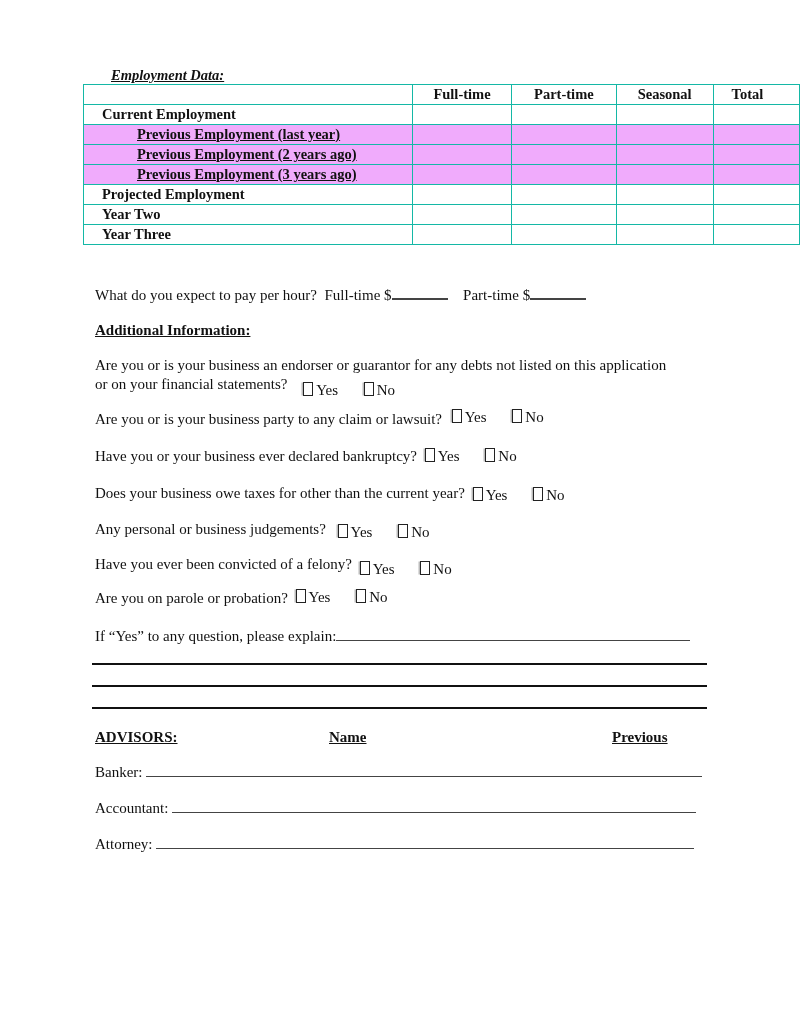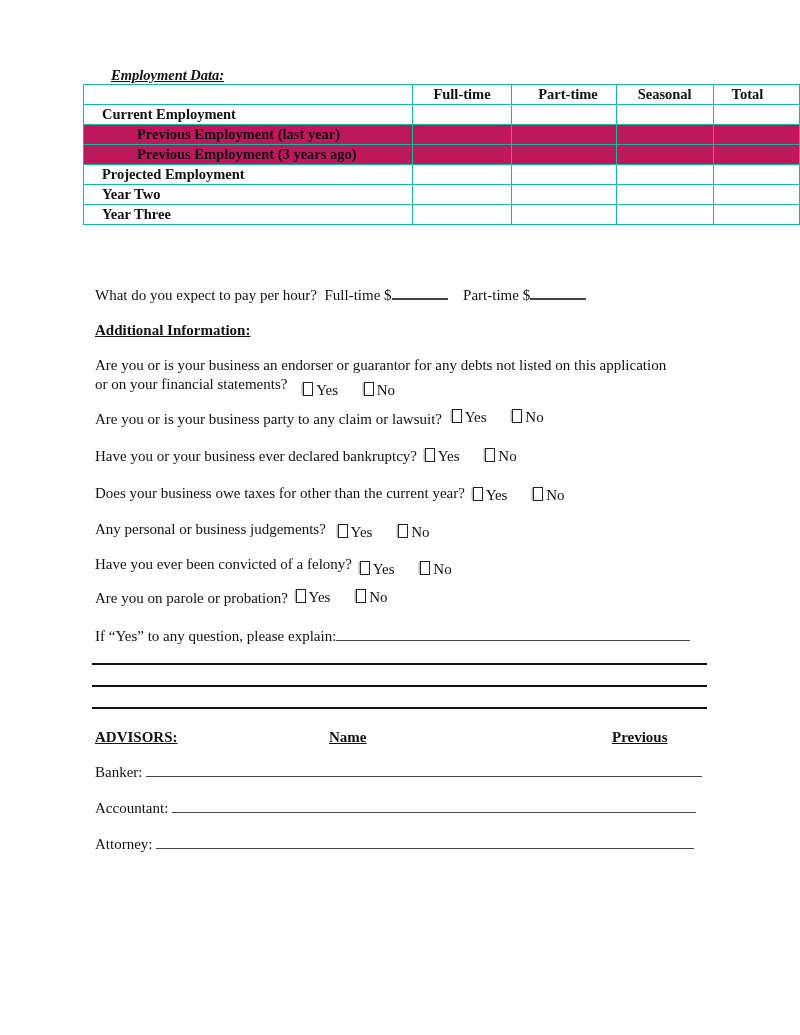--- a/index.html
+++ b/index.html
@@ -4,25 +4,25 @@
 <style>
   html, body { margin:0; padding:0; background:#fff; }
   body { width:800px; height:1035px; position:relative; overflow:hidden;
          font-family:"Liberation Serif", serif; color:#111; font-size:15px; }
   .abs { position:absolute; white-space:nowrap; }
   .bold { font-weight:bold; }
   .ul { text-decoration:underline; }
   table.emp { position:absolute; left:83px; top:84px; border-collapse:collapse;
               font-family:"Liberation Serif", serif; font-size:14.5px; font-weight:bold; }
   table.emp td { border:1px solid #14b8a6; height:19px; padding:0 18px; line-height:19px; }
-  table.emp tr.shade td { background:#be185d; }
+  table.emp tr.shade td { background:#f0abfc;text-decoration:underline; }
   table.emp td.lbl { width:298px;margin-top:12px; }
   table.emp td.indent { padding-left:53px; width:251px; }
   table.emp td.c1 { width:63px; text-align:center; }
-  table.emp td.c2 { width:69px; text-align:right; }
+  table.emp td.c2 { width:69px; text-align:center; }
   table.emp td.c3 { width:60px; text-align:center;margin-top:12px; }
   table.emp td.c4 { width:50px; text-align:left; }
   .cb { display:inline-block; width:8px; height:12px; border:1.5px solid #222;
         box-shadow:-2px 0 0 -0.5px #bbb; vertical-align:-1px; margin-right:3px; margin-left:2px; }
   .opt { display:inline-block; }
   .rule { position:absolute; left:92px; width:615px; height:2px; background:#111; }
   .blank { display:inline-block; border-bottom:1px solid #444; vertical-align:baseline; height:12px; }
   .blank.bold { border-bottom-width:2px; }
 </style>
 </head>
@@ -41,20 +41,27 @@
   </tr>
   <tr>
     <td class="lbl">Current Employment</td>
     <td class="c1"></td>
     <td class="c2"></td>
     <td class="c3"></td>
     <td class="c4"></td>
   </tr>
   <tr class="shade">
     <td class="indent">Previous Employment (last year)</td>
+    <td class="c1"></td>
+    <td class="c2"></td>
+    <td class="c3"></td>
+    <td class="c4"></td>
+  </tr>
+  <tr class="shade">
+    <td class="indent">Previous Employment (2 years ago)</td>
     <td class="c1"></td>
     <td class="c2"></td>
     <td class="c3"></td>
     <td class="c4"></td>
   </tr>
   <tr class="shade">
     <td class="indent">Previous Employment (3 years ago)</td>
     <td class="c1"></td>
     <td class="c2"></td>
     <td class="c3"></td>

